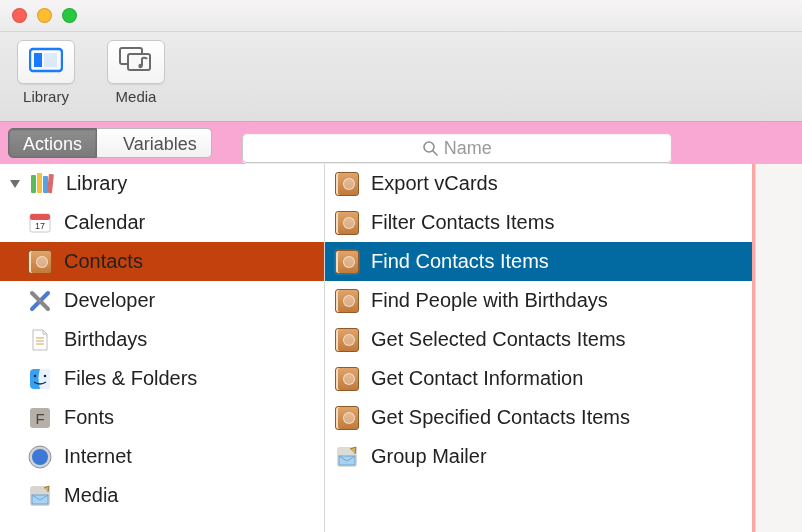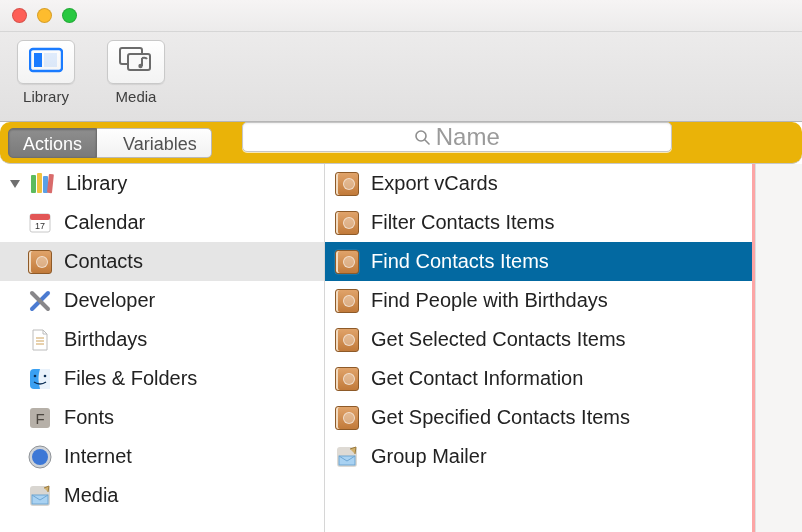--- a/index.html
+++ b/index.html
@@ -36,25 +36,24 @@
     background: linear-gradient(#ffffff, #f3f3f3);
     box-shadow: 0 1px 1px rgba(0,0,0,0.08);
     display: flex; align-items: center; justify-content: center;
     cursor: default;
   }
   .tool-label { margin-top: 4px; font-size: 15px; color: #3e3e3e; }
 
   
   .subbar {
     height: 42px;
-    background: #eab308;
+    background: #f9a8d4;
     border-bottom: 1px solid #c7c7c7;
     display: flex;
-    align-items: flex-start;
-    border-radius: 10px;
+    align-items: flex-end;
   }
   .seg {
     display: flex; align-items: center; height: 100%;
     padding-left: 8px;
   }
   .seg-btn {
     height: 30px; line-height: 30px; font-size: 18px;
     padding: 0 14px; border: 1px solid #b9b9b9;
     background: linear-gradient(#fefefe, #f2f2f2);
     color: #515151; cursor: default;
@@ -63,21 +62,21 @@
   .seg-btn.last  { border-top-right-radius: 5px; border-bottom-right-radius: 5px; border-left: none; padding-left: 26px; }
   .seg-btn.active {
     background: linear-gradient(#8e8e8e, #7a7a7a);
     color: #fff; border-color: #6f6f6f;
     box-shadow: inset 0 1px 2px rgba(0,0,0,0.25);
   }
   .search-wrap { flex: 0 0 auto; margin-left: 30px; }
   .search {
     width: 430px; height: 30px; border: 1px solid #c6c6c6; border-radius: 5px;
     background: #fff; display: flex; align-items: center; justify-content: center;
-    color: #9a9a9a; font-size: 24px;
+    color: #9a9a9a; font-size: 18px;
     box-shadow: 0 1px 0 rgba(255,255,255,0.7), inset 0 1px 2px rgba(0,0,0,0.06);
   }
   .search .mag { margin-right: 6px; display: inline-flex; }
 
   
   .columns {
     display: flex; height: calc(532px - 32px - 90px - 42px);
   }
   .col-left {
     width: 325px; border-right: 1px solid #d6d6d6;
@@ -91,21 +90,21 @@
     flex: 1; background: #f6f5f4; border-left: 1px solid #dedede;
   }
 
   .row {
     display: flex; align-items: center; height: 39px;
     font-size: 20px; color: #222; padding-left: 8px;
     white-space: nowrap;
   }
   .row.indent0 { padding-left: 6px; }
   .row.indent1 { padding-left: 26px; }
-  .row.selected-left { background: #e5e5e5; }
+  .row.selected-left { background: #c2410c; }
   .row.selected-mid  { background: #0369a1; color: #fff; }
 
   .disclosure { width: 18px; display: inline-flex; justify-content: center; margin-right: 4px;}
   .row .icon { width: 28px; height: 28px; display: inline-flex; align-items: center; justify-content: center; margin-right: 10px; flex: 0 0 28px;}
   .row .label { flex: 1; }
 
   
   .icon-contactbook {
     width: 24px; height: 24px; border-radius: 3px;
     background: linear-gradient(#e0a36a, #c17a3a);

